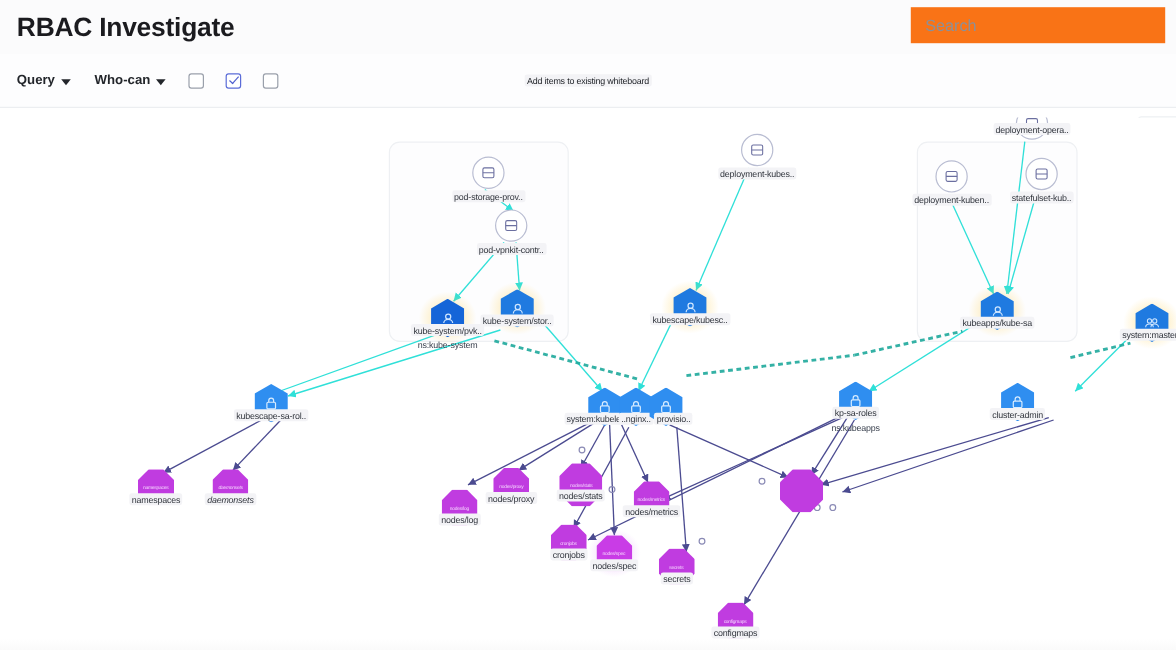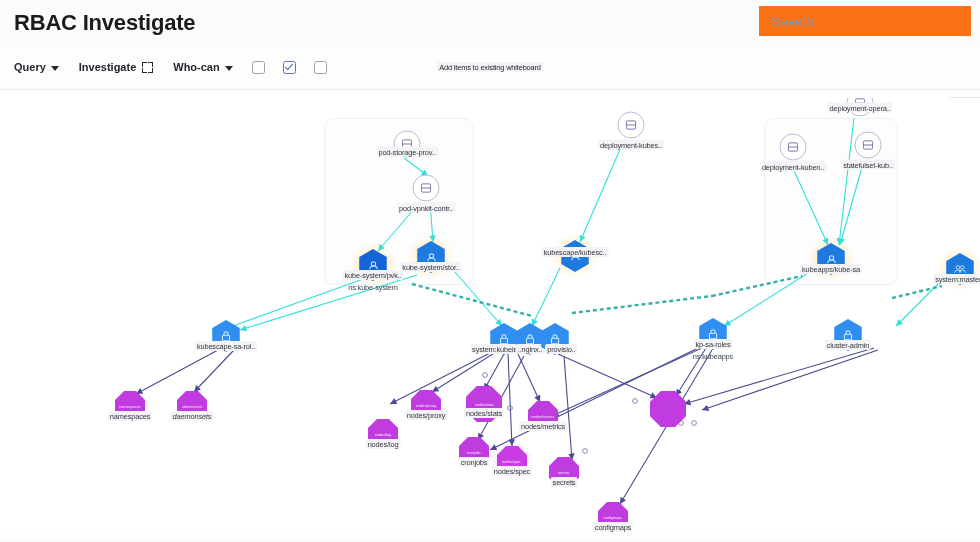--- a/index.html
+++ b/index.html
@@ -165,27 +165,20 @@
     <input class="search-box" type="text" placeholder="Search" style="">
   </div>
 
   <div class="toolbar">
 
     <div class="tb-item">
       <span>Query</span>
       <span class="caret"></span>
     </div>
 
-    <div class="tb-item">
-      <span>Investigate</span>
-      <span class="brackets">
-          <i></i>
-          <b></b>
-        </span>
-    </div>
 
     <div class="tb-item">
       <span>Who-can</span>
       <span class="caret"></span>
     </div>
 
     <div class="tb-check">
       <span class="bx"></span>
       <span class="lbl">Group by verbs</span>
     </div>
@@ -269,21 +262,21 @@
       </g>
     </svg>
 
     <div class="node" style="left:395px;top:46px;">
       <div class="circ">
         <svg width="11" height="11" viewBox="0 0 12 12">
             <rect x="1" y="1.5" width="10" height="9" rx="1.4" fill="none" stroke="#6b6fa0" stroke-width="1"></rect>
             <line x1="1" y1="6" x2="11" y2="6" stroke="#6b6fa0" stroke-width="1"></line>
           </svg>
       </div>
-      <div class="lbl" style="top:16px;text-align:center;">pod-storage-prov..</div>
+      <div class="lbl" style="top:28px;text-align:center;">pod-storage-prov..</div>
     </div>
 
     <div class="node" style="left:414px;top:90px;">
       <div class="circ">
         <svg width="11" height="11" viewBox="0 0 12 12">
             <rect x="1" y="1.5" width="10" height="9" rx="1.4" fill="none" stroke="#6b6fa0" stroke-width="1"></rect>
             <line x1="1" y1="6" x2="11" y2="6" stroke="#6b6fa0" stroke-width="1"></line>
           </svg>
       </div>
       <div class="lbl" style="top:28px;">pod-vpnkit-contr..</div>
@@ -353,21 +346,21 @@
     </div>
 
     <div class="node" style="left:563px;top:158px;">
       <div class="halo"></div>
       <div class="hex">
         <svg width="13" height="13" viewBox="0 0 14 14">
             <circle cx="7" cy="5.2" r="2.3" fill="none" stroke="#cfe6ff" stroke-width="1.1"></circle>
             <path d="M3,11 a4,3.4 0 0 1 8,0" fill="none" stroke="#cfe6ff" stroke-width="1.1"></path>
           </svg>
       </div>
-      <div class="lbl" style="top:7px;">kubescape/kubesc..</div>
+      <div class="lbl" style="top:21px;">kubescape/kubesc..</div>
     </div>
 
     <div class="node" style="left:819px;top:161px;">
       <div class="halo"></div>
       <div class="hex">
         <svg width="13" height="13" viewBox="0 0 14 14">
             <circle cx="7" cy="5.2" r="2.3" fill="none" stroke="#cfe6ff" stroke-width="1.1"></circle>
             <path d="M3,11 a4,3.4 0 0 1 8,0" fill="none" stroke="#cfe6ff" stroke-width="1.1"></path>
           </svg>
       </div>
@@ -454,21 +447,21 @@
       <div class="lbl" style="top:20px;">namespaces</div>
     </div>
 
     <div class="node" style="left:180px;top:308px;font-style:italic;">
       <div class="oct">
           <span class="inner">daemonsets</span>
         </div>
       <div class="lbl" style="top:20px;">daemonsets</div>
     </div>
 
-    <div class="node" style="left:371px;top:336px;">
+    <div class="node" style="left:371px;top:325px;">
       <div class="oct">
           <span class="inner">nodes/log</span>
         </div>
       <div class="lbl" style="top:20px;">nodes/log</div>
     </div>
 
     <div class="node" style="left:414px;top:307px;">
       <div class="oct">
           <span class="inner">nodes/proxy</span>
         </div>

